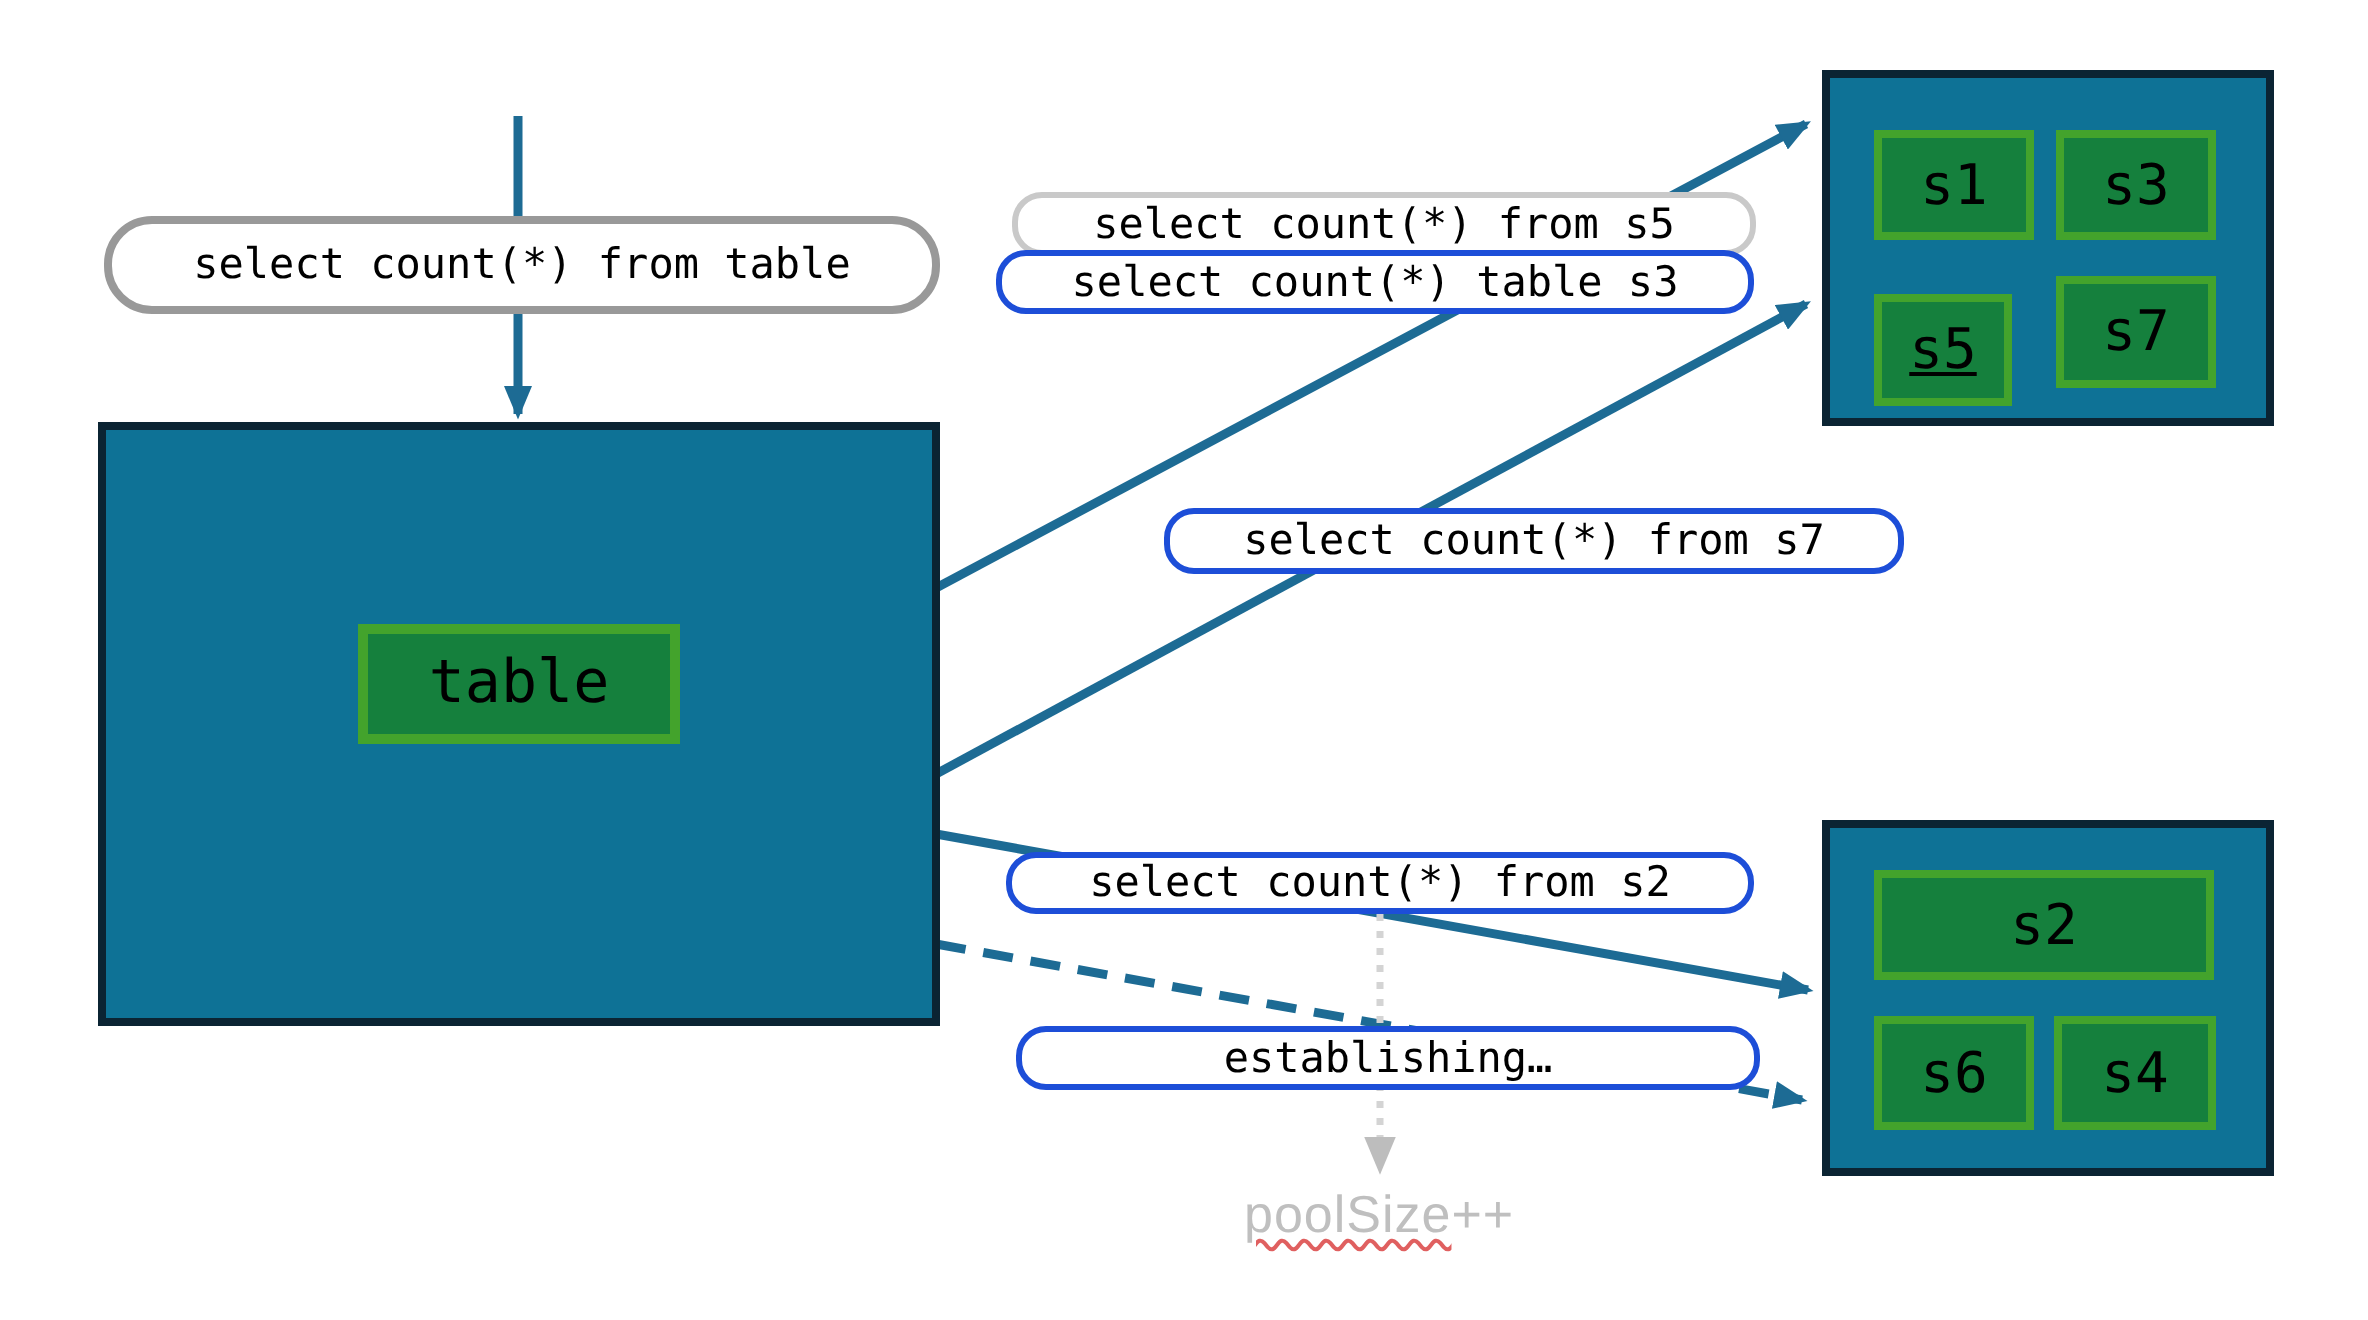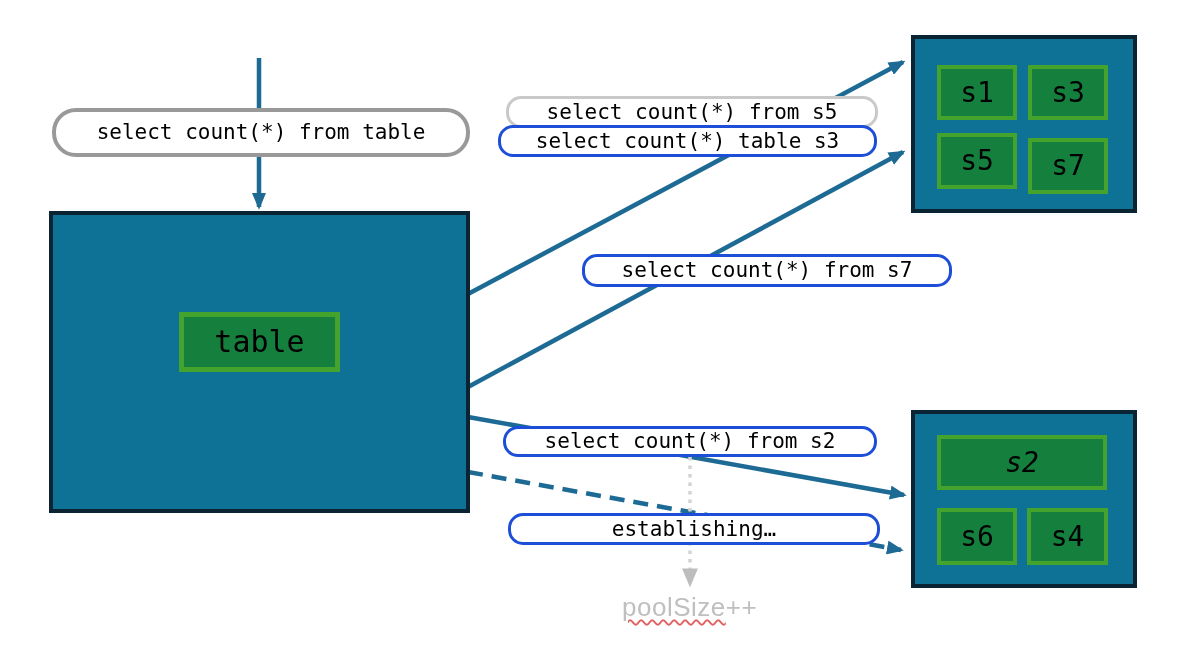--- a/index.html
+++ b/index.html
@@ -16,23 +16,23 @@
   #pool-top{left:911px;top:35px;width:226px;height:178px;}
   #pool-bottom{left:911px;top:410px;width:226px;height:178px;}
   .shard{
     position:absolute;background:#15803d;border:4px solid #43a32c;box-sizing:border-box;
     display:flex;align-items:center;justify-content:center;
     font-size:28px;color:#000;line-height:1;
   }
   #table-inner{left:126px;top:97px;width:161px;height:60px;border-width:5px;font-size:30px;}
   #shard-s1{left:22px;top:26px;width:80px;height:55px;}
   #shard-s3{left:113px;top:26px;width:80px;height:55px;}
-  #shard-s5{left:22px;top:94px;width:80px;height:56px;}
+  #shard-s5{left:22px;top:108px;width:69px;height:56px;text-decoration:underline;}
   #shard-s7{left:113px;top:99px;width:80px;height:56px;}
-  #shard-s2{left:22px;top:21px;width:170px;height:55px;font-style:italic;}
+  #shard-s2{left:22px;top:21px;width:170px;height:55px;}
   #shard-s6{left:22px;top:94px;width:80px;height:57px;}
   #shard-s4{left:112px;top:94px;width:81px;height:57px;}
   .qlabel{
     position:absolute;background:#fff;border:3px solid #1d4ed8;border-radius:15px;
     box-sizing:border-box;display:flex;align-items:center;justify-content:center;
     font-size:21px;color:#000;z-index:3;white-space:nowrap;line-height:1;
   }
   #l-table{left:52px;top:108px;width:418px;height:49px;border-width:4px;
            border-color:#999999;border-radius:24px;}
   #l-s5{left:506px;top:96px;width:372px;height:32px;border-color:#c9c9c9;z-index:3;}

